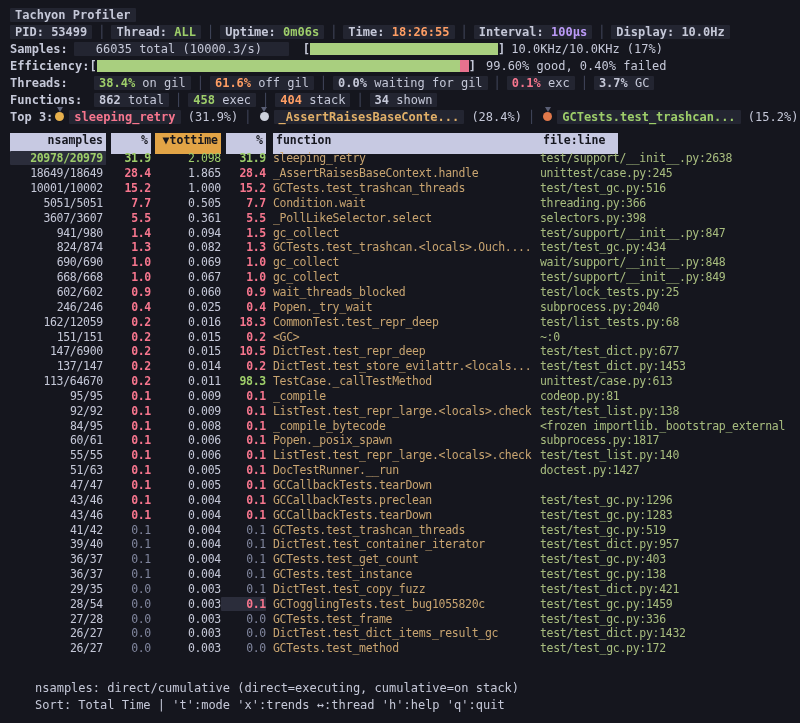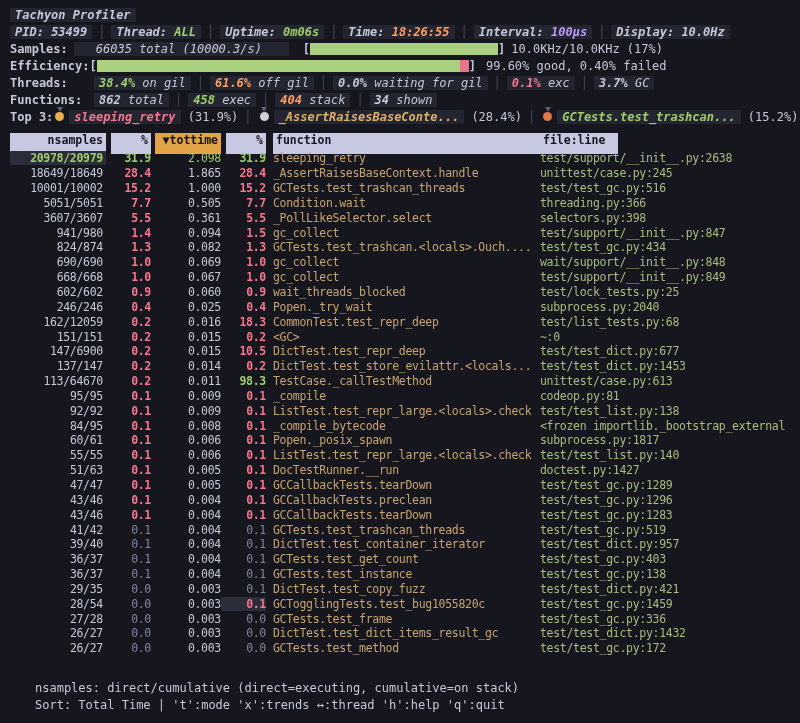--- a/index.html
+++ b/index.html
@@ -10,21 +10,21 @@
     --hdr:#c7c9e2; --hdrsort:#e2a446;
     --bargreen:#a9cf7f; --barred:#e8728e;
   }
   *{box-sizing:border-box;}
   html,body{margin:0;padding:0;}
   body{width:800px;height:723px;background:var(--bg);overflow:hidden;
        font-family:"DejaVu Sans Mono",monospace;font-size:12px;color:var(--fg);}
   .screen{width:800px;height:723px;padding:6px 10px;}
   .line{height:17px;display:flex;align-items:center;white-space:pre;}
   .b{font-weight:bold;}
-  .chip{background:var(--chip);padding:0 5px;border-radius:1px;font-style:italic;}
+  .chip{background:var(--chip);padding:0 5px;border-radius:1px;}
   .sep{color:var(--sep);padding:0 6px;}
   .lbl{font-weight:bold;color:var(--fg);}
   .green{color:var(--green);} .red{color:var(--red);} .orange{color:var(--orange);}
   .yellow{color:var(--yellow);} .purple{color:var(--purple);} .fg{color:var(--fg);}
   .dim{color:var(--dim);}
   .bracket{color:var(--fg);font-weight:bold;}
   .bar{height:12px;background:var(--bg);display:flex;overflow:hidden;}
   .bar .good{background:var(--bargreen);height:100%;}
   .bar .bad{background:var(--barred);height:100%;}
   #samples-bar{width:188px;}
@@ -272,21 +272,20 @@
           <span class="cell c3 red b"><span>0.1</span></span>
           <span class="cell c4">DocTestRunner.__run</span>
           <span class="cell c5">doctest.py:1427</span>
         </div>
         <div class="trow">
           <span class="cell c0 fg"><span>47/47</span></span>
           <span class="cell c1 red b">0.1</span>
           <span class="cell c2 fg">0.005</span>
           <span class="cell c3 red b"><span>0.1</span></span>
           <span class="cell c4">GCCallbackTests.tearDown</span>
-          <span class="cell c5">test/test_gc.py:1289</span>
         </div>
         <div class="trow">
           <span class="cell c0 fg"><span>43/46</span></span>
           <span class="cell c1 red b">0.1</span>
           <span class="cell c2 fg">0.004</span>
           <span class="cell c3 red b"><span>0.1</span></span>
           <span class="cell c4">GCCallbackTests.preclean</span>
           <span class="cell c5">test/test_gc.py:1296</span>
         </div>
         <div class="trow">

